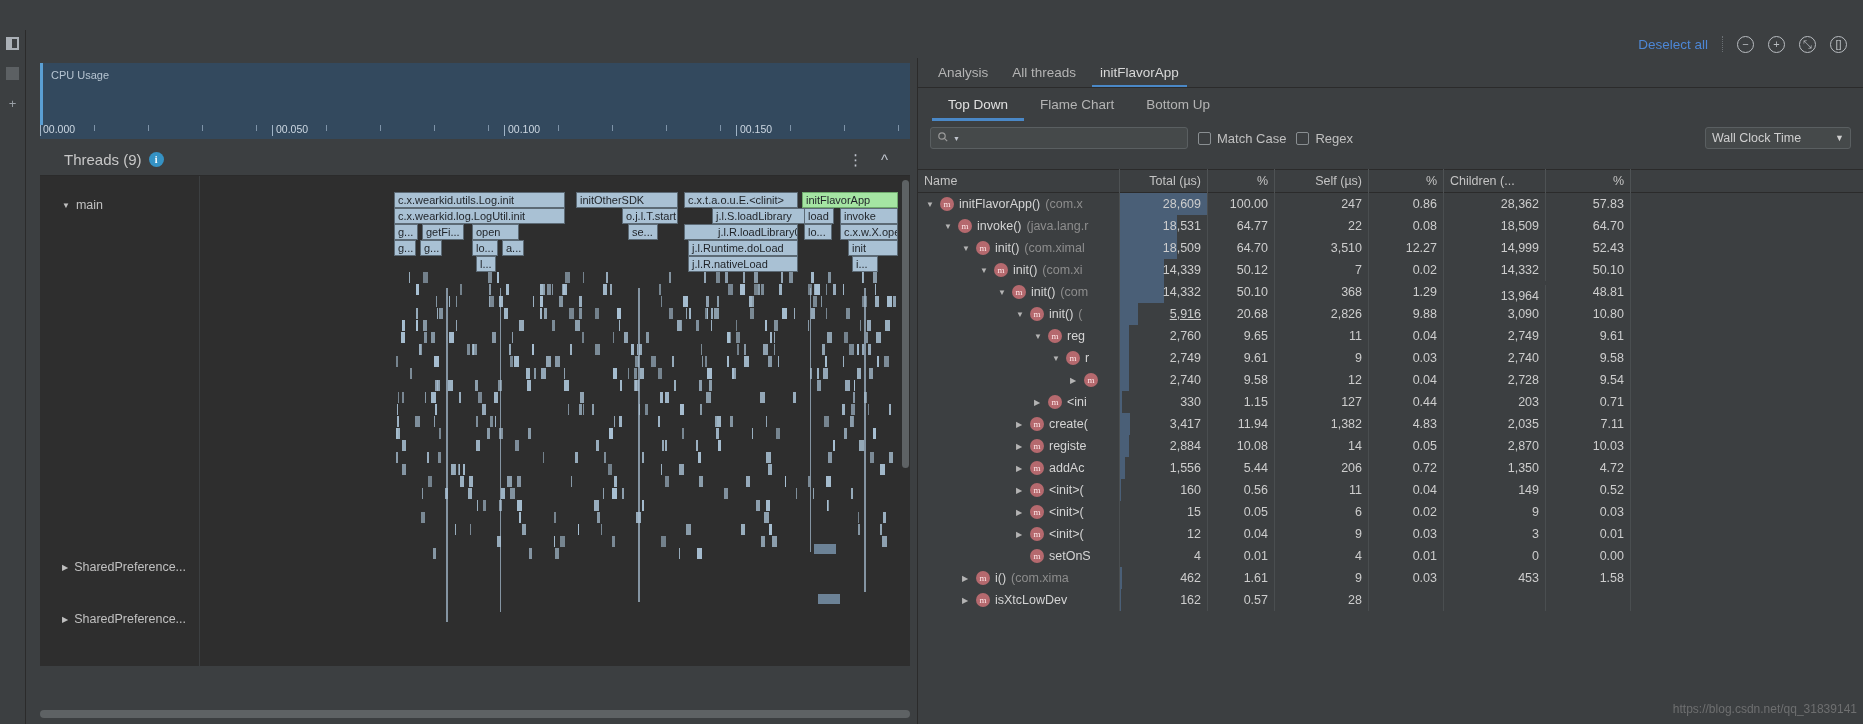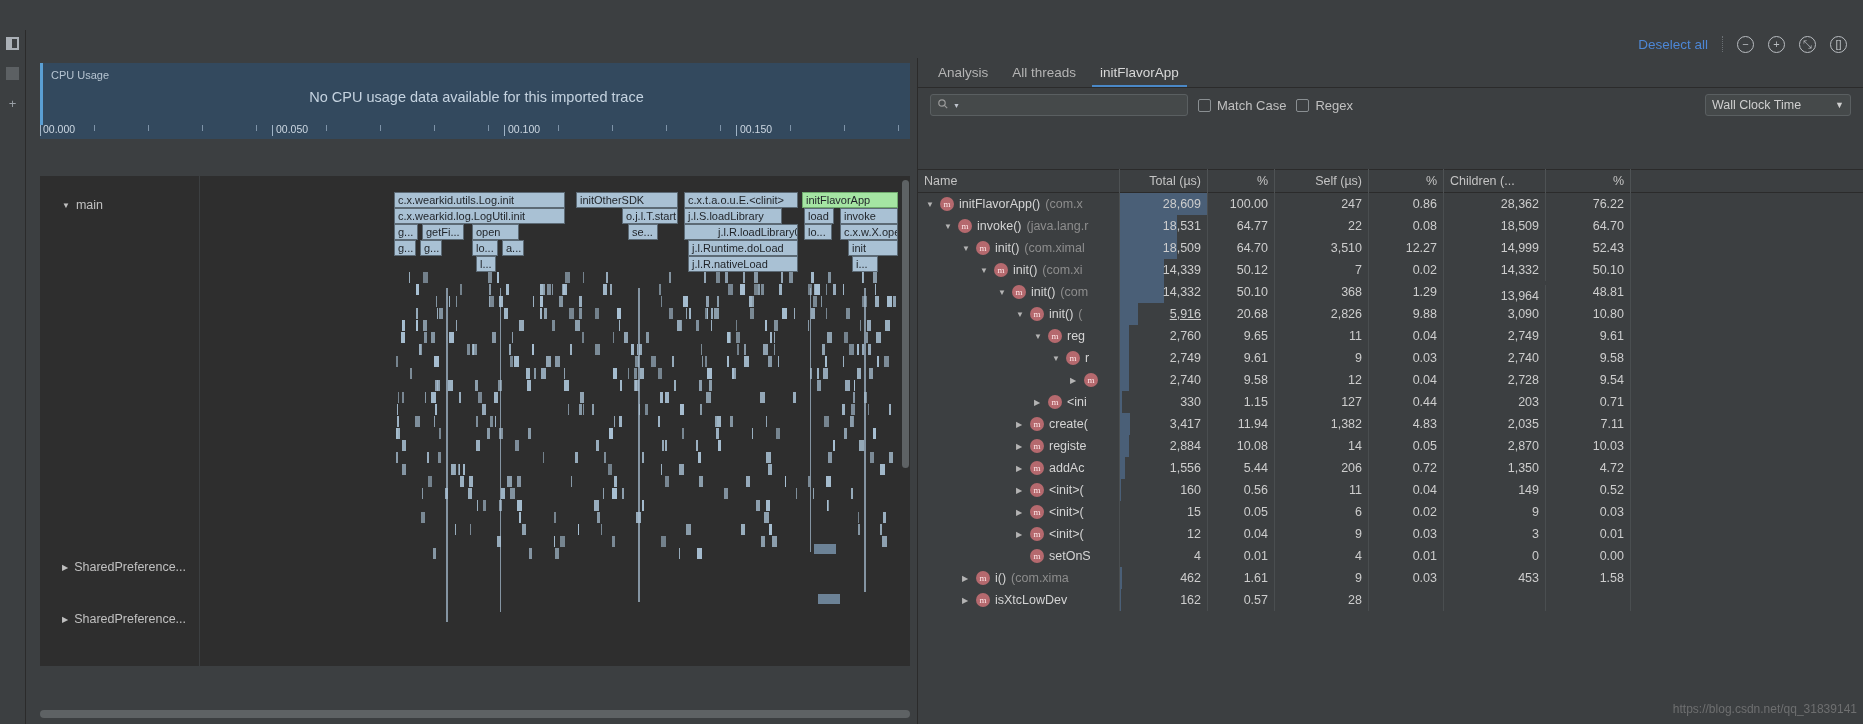--- a/index.html
+++ b/index.html
@@ -234,21 +234,20 @@
     <span class="circ-ico">−</span>
     <span class="circ-ico">+</span>
     <span class="circ-ico">⤡</span>
     <span class="circ-ico">[]</span>
   </div>
 
   <div class="leftpanel">
 
     <div class="cpu-card">
       <div class="cpu-label">CPU Usage</div>
-      <div class="cpu-msg">No CPU usage data available for this imported trace</div>
     </div>
 
     <div class="axis">
       <div class="tick tick-major" style="left:0"></div>
       <div class="tlabel" style="left:3px">00.000</div>
       <div class="tick" style="left:54px"></div>
       <div class="tick" style="left:108px"></div>
       <div class="tick" style="left:162px"></div>
       <div class="tick" style="left:216px"></div>
       <div class="tick tick-major" style="left:232px"></div>
@@ -263,20 +262,28 @@
       <div class="tick" style="left:572px"></div>
       <div class="tick" style="left:626px"></div>
       <div class="tick" style="left:680px"></div>
       <div class="tick tick-major" style="left:696px"></div>
       <div class="tlabel" style="left:700px">00.150</div>
       <div class="tick" style="left:750px"></div>
       <div class="tick" style="left:804px"></div>
       <div class="tick" style="left:858px"></div>
     </div>
 
+    <div class="threads-hdr">
+      <span class="threads-title">Threads (9)</span>
+      <span class="info-badge">i</span>
+      <span class="hdr-actions">
+        <span class="glyph">⋮</span>
+        <span class="glyph">^</span>
+      </span>
+    </div>
 
     <div class="threadlist">
       <div class="thread-names">
         <div class="thread-row" style="top:22px">
           <span class="caret">▼</span>
           <span>main</span>
         </div>
         <div class="thread-row" style="top:384px">
           <span class="caret">▶</span>
           <span>SharedPreference...</span>
@@ -668,21 +675,21 @@
           <div class="fbox" style="left: 272px; top: 48px; width: 47px; height: 16px;">open</div>
           <div class="fbox" style="left: 194px; top: 64px; width: 22px; height: 16px;">g...</div>
           <div class="fbox" style="left: 220px; top: 64px; width: 22px; height: 16px;">g...</div>
           <div class="fbox" style="left: 272px; top: 64px; width: 26px; height: 16px;">lo...</div>
           <div class="fbox" style="left: 302px; top: 64px; width: 22px; height: 16px;">a...</div>
           <div class="fbox" style="left: 276px; top: 80px; width: 20px; height: 16px;">l...</div>
           <div class="fbox" style="left: 376px; top: 16px; width: 102px; height: 16px;">initOtherSDK</div>
           <div class="fbox" style="left: 422px; top: 32px; width: 56px; height: 16px;">o.j.l.T.start</div>
           <div class="fbox" style="left: 428px; top: 48px; width: 30px; height: 16px;">se...</div>
           <div class="fbox" style="left: 484px; top: 16px; width: 114px; height: 16px;">c.x.t.a.o.u.E.&lt;clinit&gt;</div>
-          <div class="fbox" style="left: 484px; top: 32px; width: 98px; height: 16px;">j.l.S.loadLibrary</div>
+          <div class="fbox" style="left: 512px; top: 32px; width: 98px; height: 16px;">j.l.S.loadLibrary</div>
           <div class="fbox" style="left: 484px; top: 48px; width: 114px; height: 16px; padding-left: 33px;">j.l.R.loadLibrary0</div>
           <div class="fbox" style="left: 488px; top: 64px; width: 110px; height: 16px;">j.l.Runtime.doLoad</div>
           <div class="fbox" style="left: 488px; top: 80px; width: 110px; height: 16px;">j.l.R.nativeLoad</div>
           <div class="fbox green" style="left: 602px; top: 16px; width: 96px; height: 16px;">initFlavorApp</div>
           <div class="fbox" style="left: 604px; top: 32px; width: 30px; height: 16px;">load</div>
           <div class="fbox" style="left: 640px; top: 32px; width: 58px; height: 16px;">invoke</div>
           <div class="fbox" style="left: 604px; top: 48px; width: 28px; height: 16px;">lo...</div>
           <div class="fbox" style="left: 640px; top: 48px; width: 58px; height: 16px;">c.x.w.X.open</div>
           <div class="fbox" style="left: 648px; top: 64px; width: 50px; height: 16px;">init</div>
           <div class="fbox" style="left: 652px; top: 80px; width: 26px; height: 16px;">i...</div>
@@ -703,20 +710,31 @@
           <span>Analysis</span>
         </div>
       <div class="rtab">
           <span>All threads</span>
         </div>
       <div class="rtab active">
           <span>initFlavorApp</span>
         </div>
     </div>
 
+    <div class="rtabs2">
+      <div class="rtab2 active">
+          <span>Top Down</span>
+        </div>
+      <div class="rtab2">
+          <span>Flame Chart</span>
+        </div>
+      <div class="rtab2">
+          <span>Bottom Up</span>
+        </div>
+    </div>
 
     <div class="filterbar">
       <div class="search-wrap">
         <span>
           <svg width="12" height="12" viewBox="0 0 12 12">
               <circle cx="5" cy="5" r="3.2" fill="none" stroke="#9a9a9a" stroke-width="1.2"></circle>
               <line x1="7.4" y1="7.4" x2="10.2" y2="10.2" stroke="#9a9a9a" stroke-width="1.2"></line>
             </svg>
         </span>
         <span class="glyph" style="font-size:7px">▼</span>
@@ -769,21 +787,21 @@
               <span class="mpkg">(com.x</span>
             </div>
             <div class="td num cell-total" style="width: 88px;">
               <div class="bar" style="width: 100%;"></div>
               <span style="position: relative;">28,609</span>
             </div>
             <div class="td num" style="width: 67px;">100.00</div>
             <div class="td num" style="width: 94px;">247</div>
             <div class="td num" style="width: 75px;">0.86</div>
             <div class="td num" style="width: 102px;">28,362</div>
-            <div class="td num" style="width: 85px;">76.22</div>
+            <div class="td num" style="width: 85px;">57.83</div>
           </div>
           <div class="trow">
             <div class="td name" style="width: 202px; padding-left: 26px;">
               <span class="tri">▼</span>
               <span class="mico">m</span>
               <span class="mname">invoke()</span>
               <span class="mpkg">(java.lang.r</span>
             </div>
             <div class="td num cell-total" style="width: 88px;">
               <div class="bar" style="width: 65%;"></div>

